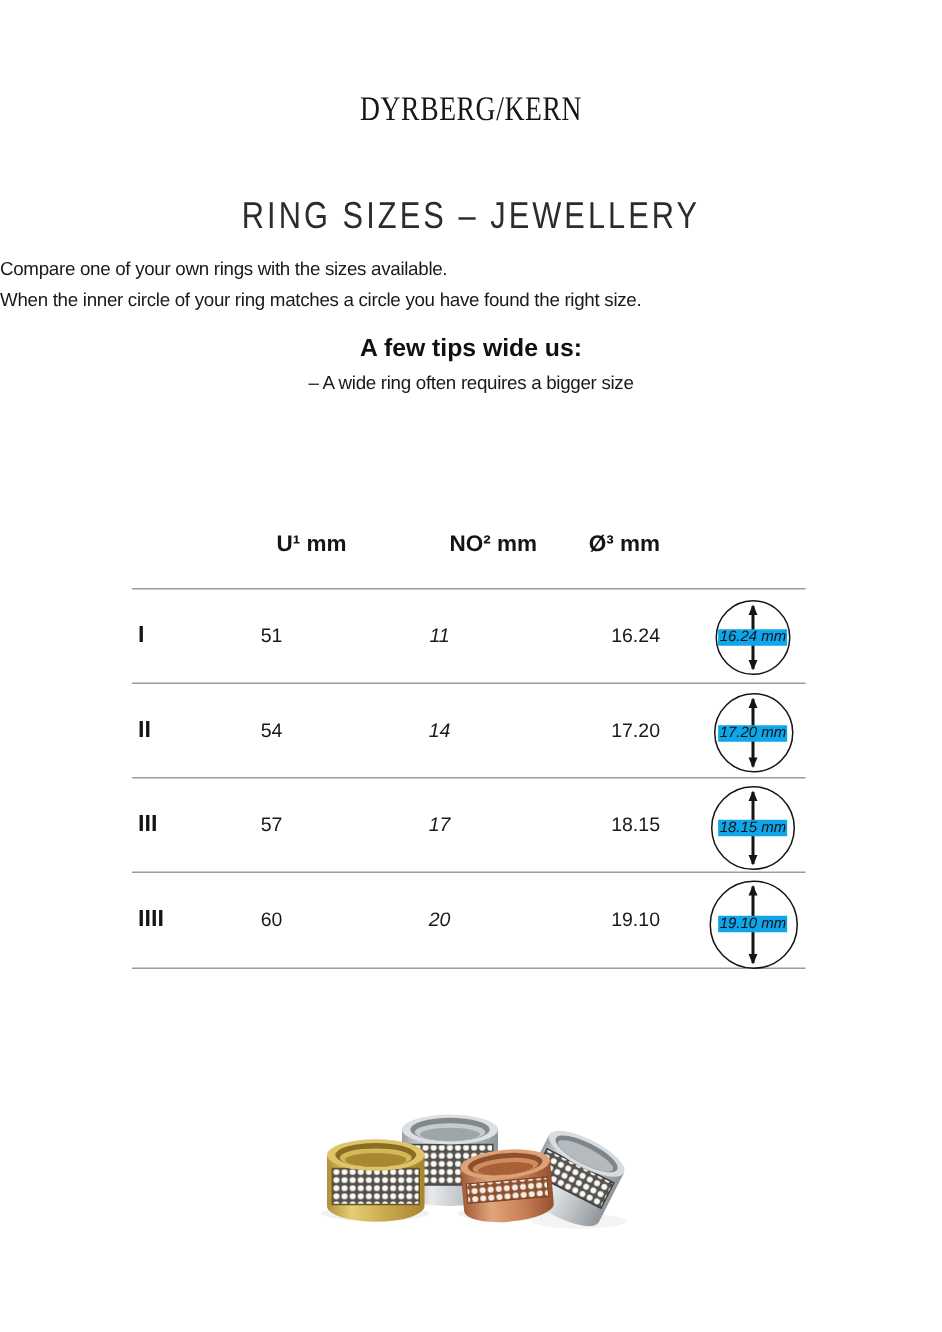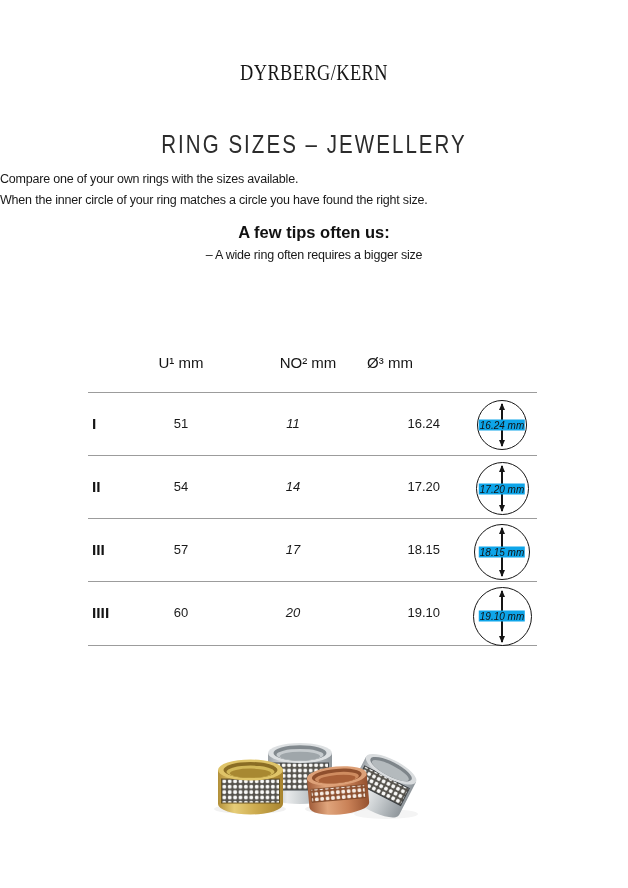--- a/index.html
+++ b/index.html
@@ -33,22 +33,22 @@
     font-size:16.5px; font-weight:bold; color:#111111;
   }
   .tips-list {
     position:absolute; top:247px; left:0; width:628px; text-align:center;
     font-size:12.5px; line-height:17.5px; letter-spacing:-0.2px; color:#191919;
   }
 
   
   .size-table { position:absolute; left:88px; top:352px; width:449px; }
   .thead { position:relative; height:39.5px; border-bottom:1.5px solid #9c9c9c; }
-  .thead .hcell { position:absolute; top:2px; width:100px; text-align:center;
-                  font-size:15px; font-weight:normal; color:#151515; }
+  .thead .hcell { position:absolute; top:2px; width:100px; text-align:right;
+                  font-size:15px; font-weight:bold; color:#151515; }
   .h1 { left:43px; } .h2 { left:170px; } .h3 { left:252px; }
   .trow { position:relative; height:62.25px; border-bottom:1.5px solid #9c9c9c; }
   .trow .roman { position:absolute; left:4px; top:0; height:62.25px; line-height:62.25px;
                  font-size:15.5px; font-weight:bold; color:#151515; }
   .trow .c { position:absolute; top:0; width:100px; height:62.25px; line-height:62.25px;
              text-align:center; font-size:13px; color:#1a1a1a; }
   .trow .c1 { left:43px; } .trow .c2 { left:155px;font-style:italic; } .trow .c3 { left:252px;text-align:right; }
 
   
   .size-circle { position:absolute; border:1.3px solid #151515; border-radius:50%;
@@ -77,21 +77,21 @@
 
 <div class="logo">DYRBERG/KERN</div>
 
 <div class="title">RING SIZES – JEWELLERY</div>
 
 <div class="intro">
   <div>Compare one of your own rings with the sizes available.</div>
   <div>When the inner circle of your ring matches a circle you have found the right size.</div>
 </div>
 
-<div class="tips-heading">A few tips often us:</div>
+<div class="tips-heading">A few tips wide us:</div>
 <div class="tips-list">
   <div>– A wide ring often requires a bigger size</div>
 </div>
 
 <div class="size-table">
   <div class="thead">
     <span class="hcell h1">U¹ mm</span>
     <span class="hcell h2">NO² mm</span>
     <span class="hcell h3">Ø³ mm</span>
   </div>

